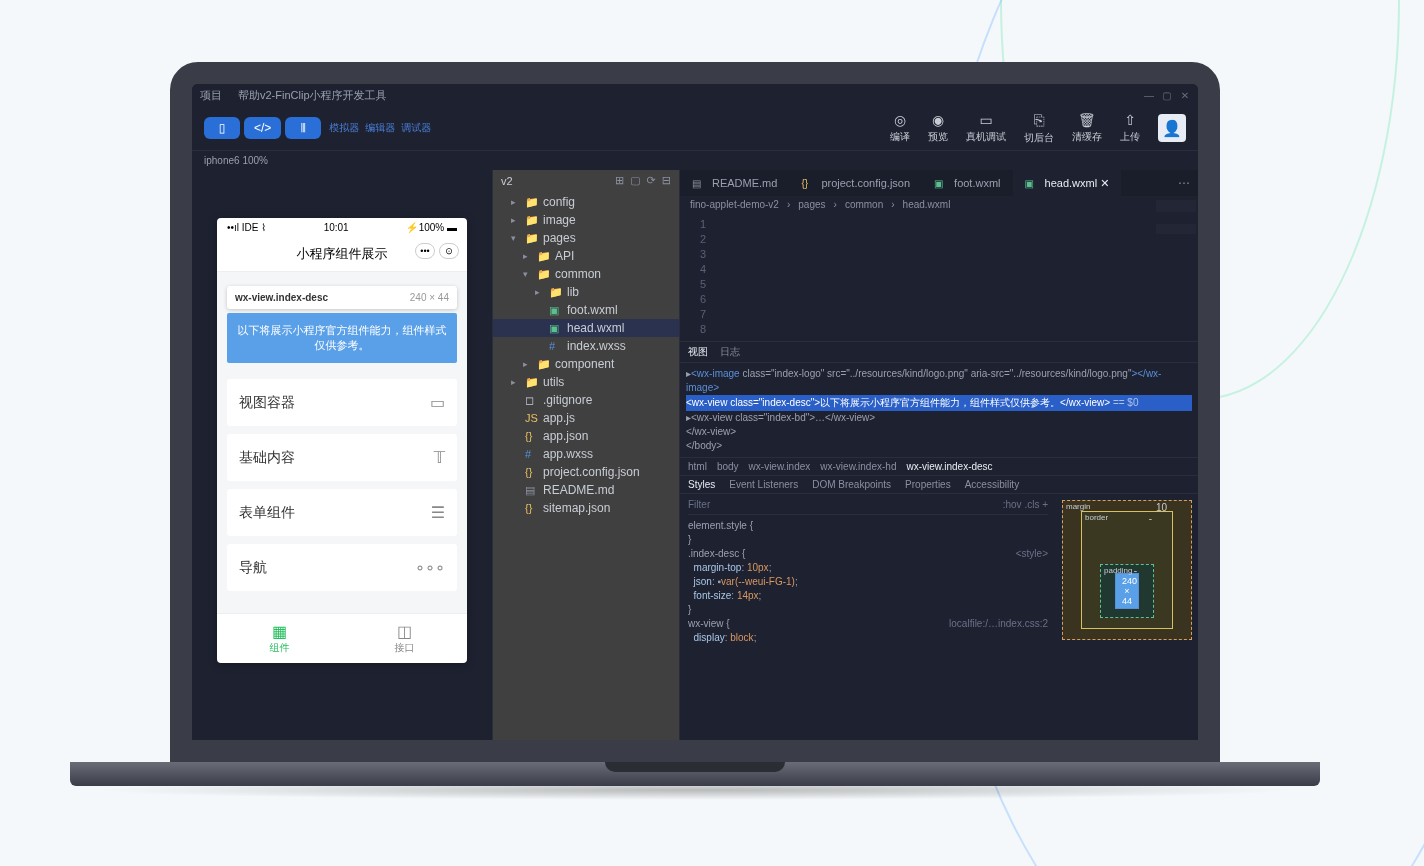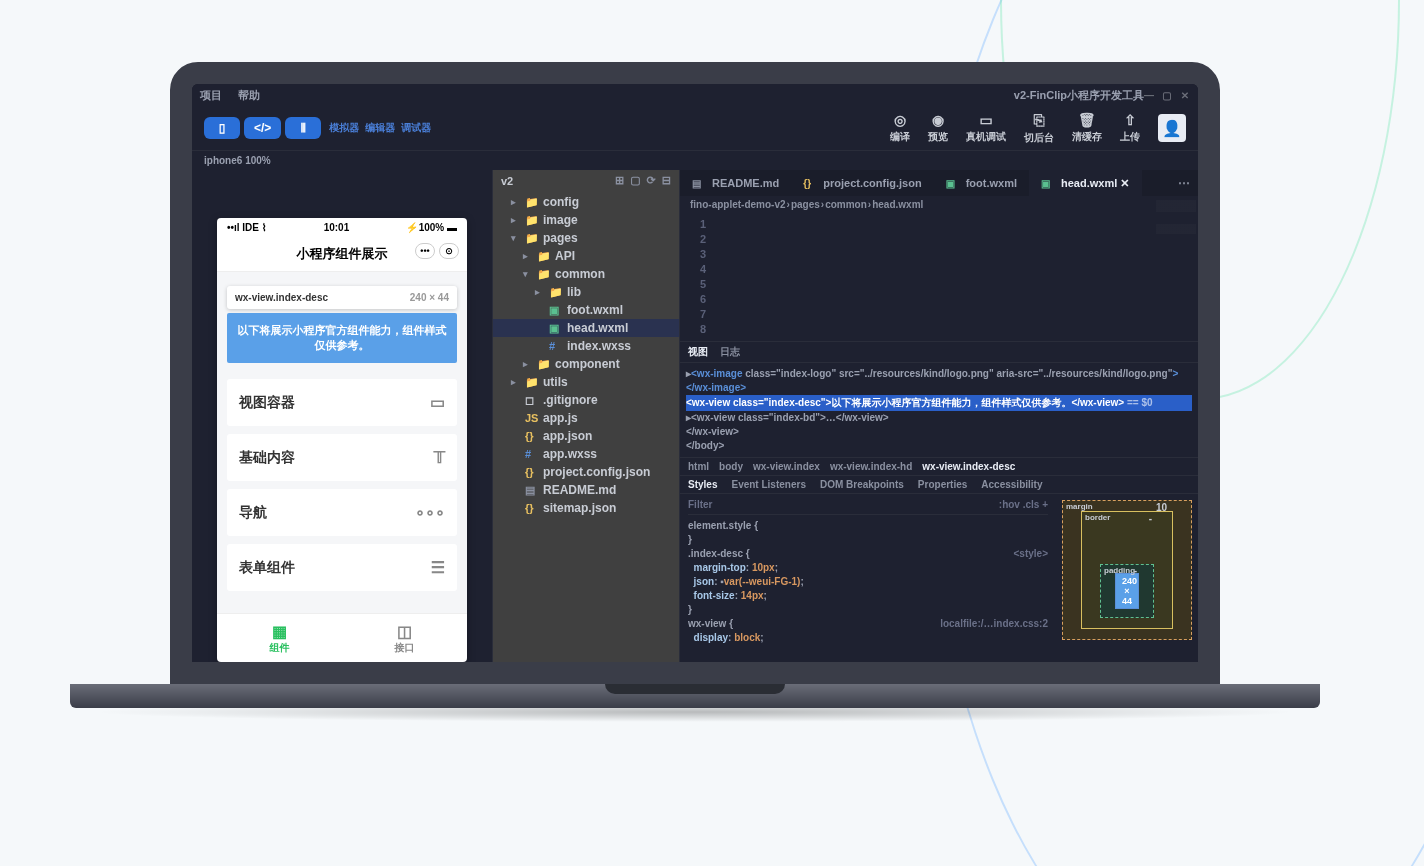--- a/index.html
+++ b/index.html
@@ -4,33 +4,33 @@
 <style>
 * { margin: 0; padding: 0; box-sizing: border-box; font-family: -apple-system, sans-serif; }
 body { background: #f5f8fa; width: 1424px; height: 866px; position: relative; overflow: hidden; }
 
 
 .bg-curve-1 { position: absolute; right: -100px; top: -200px; width: 600px; height: 1200px; border: 2px solid #7eb8ff; border-radius: 50%; opacity: 0.4; }
 .bg-curve-2 { position: absolute; left: 1000px; top: -400px; width: 400px; height: 800px; border: 2px solid #7ee8b8; border-radius: 50%; opacity: 0.4; }
 
 
 .laptop { position: absolute; left: 170px; top: 62px; width: 1050px; }
-.laptop-screen { background: #2a2d3a; border: 22px solid #3a3d48; border-radius: 28px 28px 0 0; height: 622px; position: relative; overflow: hidden; font-weight: bold; }
+.laptop-screen { background: #2a2d3a; border: 22px solid #3a3d48; border-radius: 28px 28px 0 0; height: 700px; position: relative; overflow: hidden; }
 .laptop-camera { position: absolute; left: 50%; top: -14px; transform: translateX(-50%); width: 6px; height: 6px; background: #1a1a1a; border-radius: 50%; }
 .laptop-base { height: 24px; background: linear-gradient(180deg, #6a6d78, #3a3d48); border-radius: 0 0 6px 6px; position: relative; margin: 0 -100px; }
 .laptop-notch { position: absolute; left: 50%; top: 0; transform: translateX(-50%); width: 180px; height: 10px; background: #2a2d34; border-radius: 0 0 10px 10px; }
 .laptop-shadow { height: 20px; background: radial-gradient(ellipse, rgba(0,0,0,0.25), transparent 70%); margin: -6px -80px 0; }
 
 
 .ide { position: absolute; inset: 0; background: #1e2130; color: #c8ccd4; display: flex; flex-direction: column; font-size: 12px; }
 
 
 .titlebar { height: 22px; display: flex; align-items: center; padding: 0 8px; background: #1e2130; }
 .titlebar-left { display: flex; gap: 16px; font-size: 11px; color: #9aa0b0; }
-.titlebar-center { flex: 1; text-align: right; font-size: 11px; color: #9aa0b0; }
+.titlebar-center { flex: 1; text-align: left; font-size: 11px; color: #9aa0b0; }
 .titlebar-ctrls { display: flex; gap: 8px; }
 .win-btn { width: 10px; height: 10px; display: flex; align-items: center; justify-content: center; color: #6a6d78; font-size: 10px; }
 
 
 .toolbar { height: 44px; display: flex; align-items: center; padding: 0 12px; gap: 4px; }
 .mode-btn { background: #2a6fd8; color: #fff; border-radius: 6px; padding: 4px 10px; display: flex; flex-direction: column; align-items: center; font-size: 10px; min-width: 36px; }
 .mode-btn .ico { font-size: 12px; line-height: 14px; }
 .mode-labels { display: flex; gap: 6px; font-size: 10px; color: #4a7fd8; margin-left: 4px; }
 .toolbar-right { margin-left: auto; display: flex; gap: 18px; align-items: center; }
 .tool-item { display: flex; flex-direction: column; align-items: center; font-size: 10px; color: #c8ccd4; gap: 2px; }
@@ -77,21 +77,21 @@
 .fico.md { color: #8a90a0; }
 .pad1{padding-left:18px}.pad2{padding-left:30px}.pad3{padding-left:42px}
 
 
 .editor-area { flex: 1; display: flex; flex-direction: column; background: #1e2130; overflow: hidden; }
 .tabs { display: flex; height: 26px; background: #1a1d2a; align-items: center; }
 .etab { padding: 0 12px; height: 100%; display: flex; align-items: center; gap: 6px; font-size: 11px; color: #9aa0b0; }
 .etab.active { background: #1e2130; color: #e8ecf4; }
 .etab .tico { font-size: 10px; }
 .tab-more { margin-left: auto; padding: 0 8px; color: #8a90a0; }
-.breadcrumb { padding: 3px 10px; font-size: 10px; color: #8a90a0; display: flex; gap: 1px; }
+.breadcrumb { padding: 3px 10px; font-size: 10px; color: #8a90a0; display: flex; gap: 8px; }
 .code { flex: 0 0 auto; display: flex; font-family: Menlo, monospace; font-size: 11px; line-height: 15px; padding: 4px 0; }
 .gutter { width: 34px; text-align: right; color: #5a6078; padding-right: 8px; }
 .code-body { flex: 1; white-space: pre; color: #c8ccd4; overflow: hidden; }
 .tag { color: #5a8fd8; }
 
 
 .minimap { position: absolute; right: 2px; top: 30px; width: 40px; height: 120px; background: linear-gradient(#2a2d3a 0, #2a2d3a 10%, transparent 10%, transparent 20%, #2a2d3a 20%, #2a2d3a 28%, transparent 28%); opacity: 0.4; }
 
 
 .devtools { flex: 1; border-top: 1px solid #2a2d3a; display: flex; flex-direction: column; font-family: Menlo, monospace; font-size: 10px; overflow: hidden; }
@@ -216,26 +216,26 @@
               <div id="sim-list">
                   <div class="list-card">
                     <span>视图容器</span>
                     <span class="list-ico">▭</span>
                   </div>
                   <div class="list-card">
                     <span>基础内容</span>
                     <span class="list-ico">𝕋</span>
                   </div>
                   <div class="list-card">
+                    <span>表单组件</span>
+                    <span class="list-ico">☰</span>
+                  </div>
+                  <div class="list-card">
                     <span>导航</span>
                     <span class="list-ico">∘∘∘</span>
-                  </div>
-                  <div class="list-card">
-                    <span>表单组件</span>
-                    <span class="list-ico">☰</span>
                   </div>
                 </div>
             </div>
             <div class="phone-tabbar">
               <div class="tab active"><span class="tab-ico">▦</span><span>组件</span></div>
               <div class="tab"><span class="tab-ico">◫</span><span>接口</span></div>
             </div>
           </div>
         </div>
 

